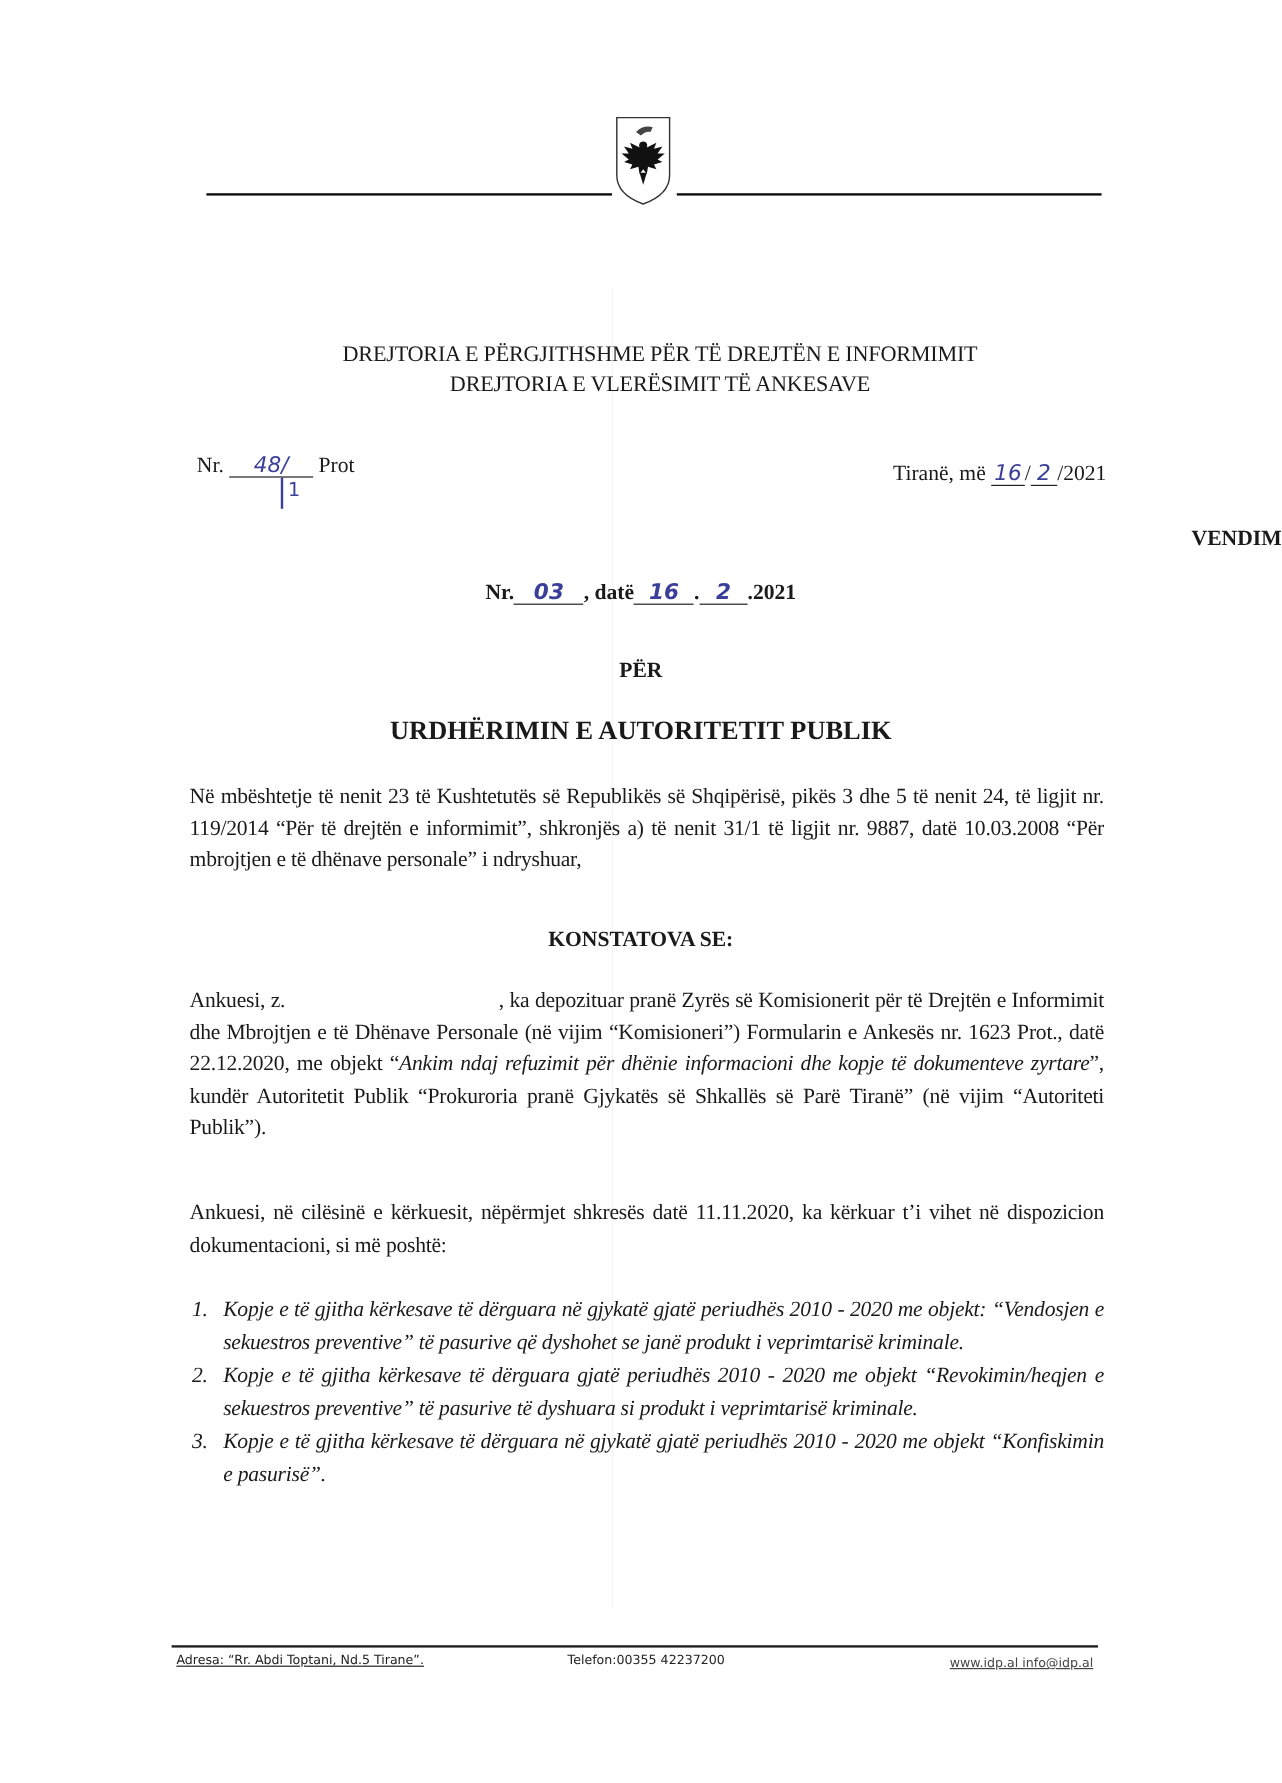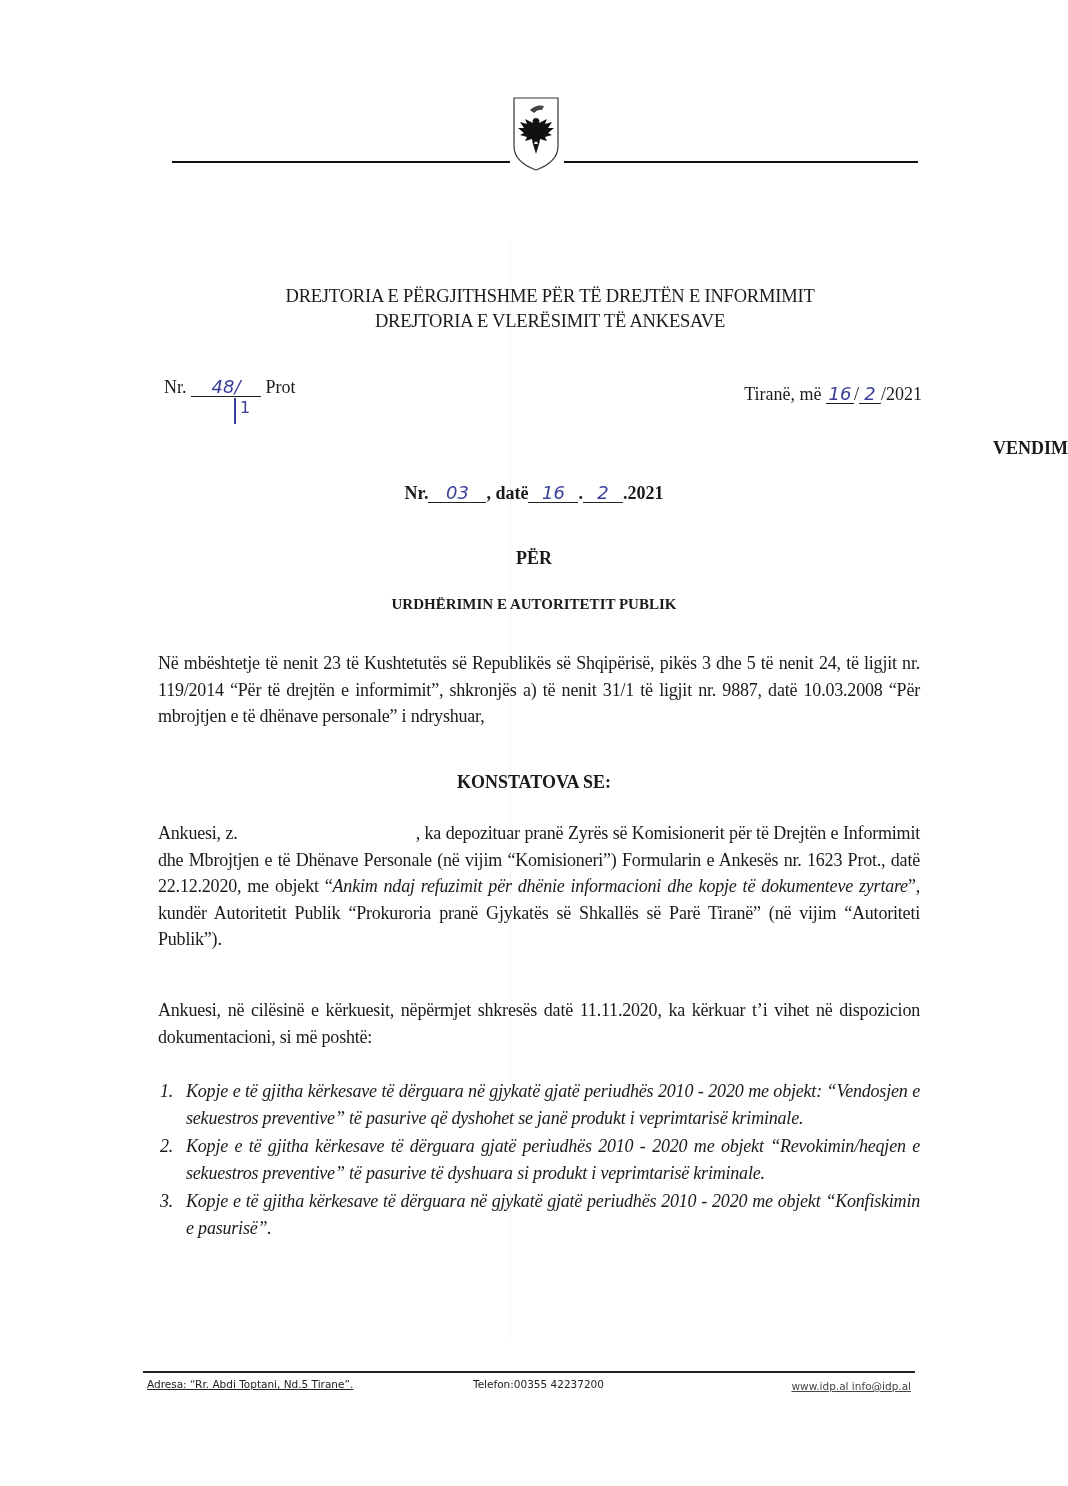--- a/index.html
+++ b/index.html
@@ -40,23 +40,23 @@
     .prot .blank { width: 70px; }
     .prot-sub {
       position: absolute; left: 234px; top: 398px; font-size: 16px;
       color: #3a3f9a; font-family: "DejaVu Sans", sans-serif;
       border-left: 2px solid #3a3f9a; padding-left: 4px; height: 26px;
     }
     .place-date { position: absolute; right: 146px; top: 384px; font-size: 18px; }
     .place-date .blank { width: 28px; }
     .vendim { position: absolute; left: 0; width: 1068px; top: 438px; text-align: right; font-weight: bold; font-size: 18px; }
     .vendim-nr { position: absolute; left: 0; width: 1068px; top: 483px; text-align: center; font-weight: bold; font-size: 18px; }
-    .vendim-nr .blank { font-weight: normal; }
+    .vendim-nr .blank { font-weight: bold; }
     .per { position: absolute; left: 0; width: 1068px; top: 548px; text-align: center; font-weight: bold; font-size: 18px; }
-    .subject { position: absolute; left: 0; width: 1068px; top: 596px; text-align: center; font-weight: bold; font-size: 15px; }
+    .subject { position: absolute; left: 0; width: 1068px; top: 596px; text-align: center; font-weight: bold; font-size: 22px; }
     .para {
       position: absolute; left: 158px; width: 762px; font-size: 18px; line-height: 26.5px;
       text-align: justify; letter-spacing: -0.2px;
     }
     .p1 { top: 650px; }
     .konst { position: absolute; left: 0; width: 1068px; top: 772px; text-align: center; font-weight: bold; font-size: 18px; }
     .p2 { top: 820px; }
     .p3 { top: 997px; }
     .redact { display: inline-block; width: 178px; }
     em { font-style: italic; }

